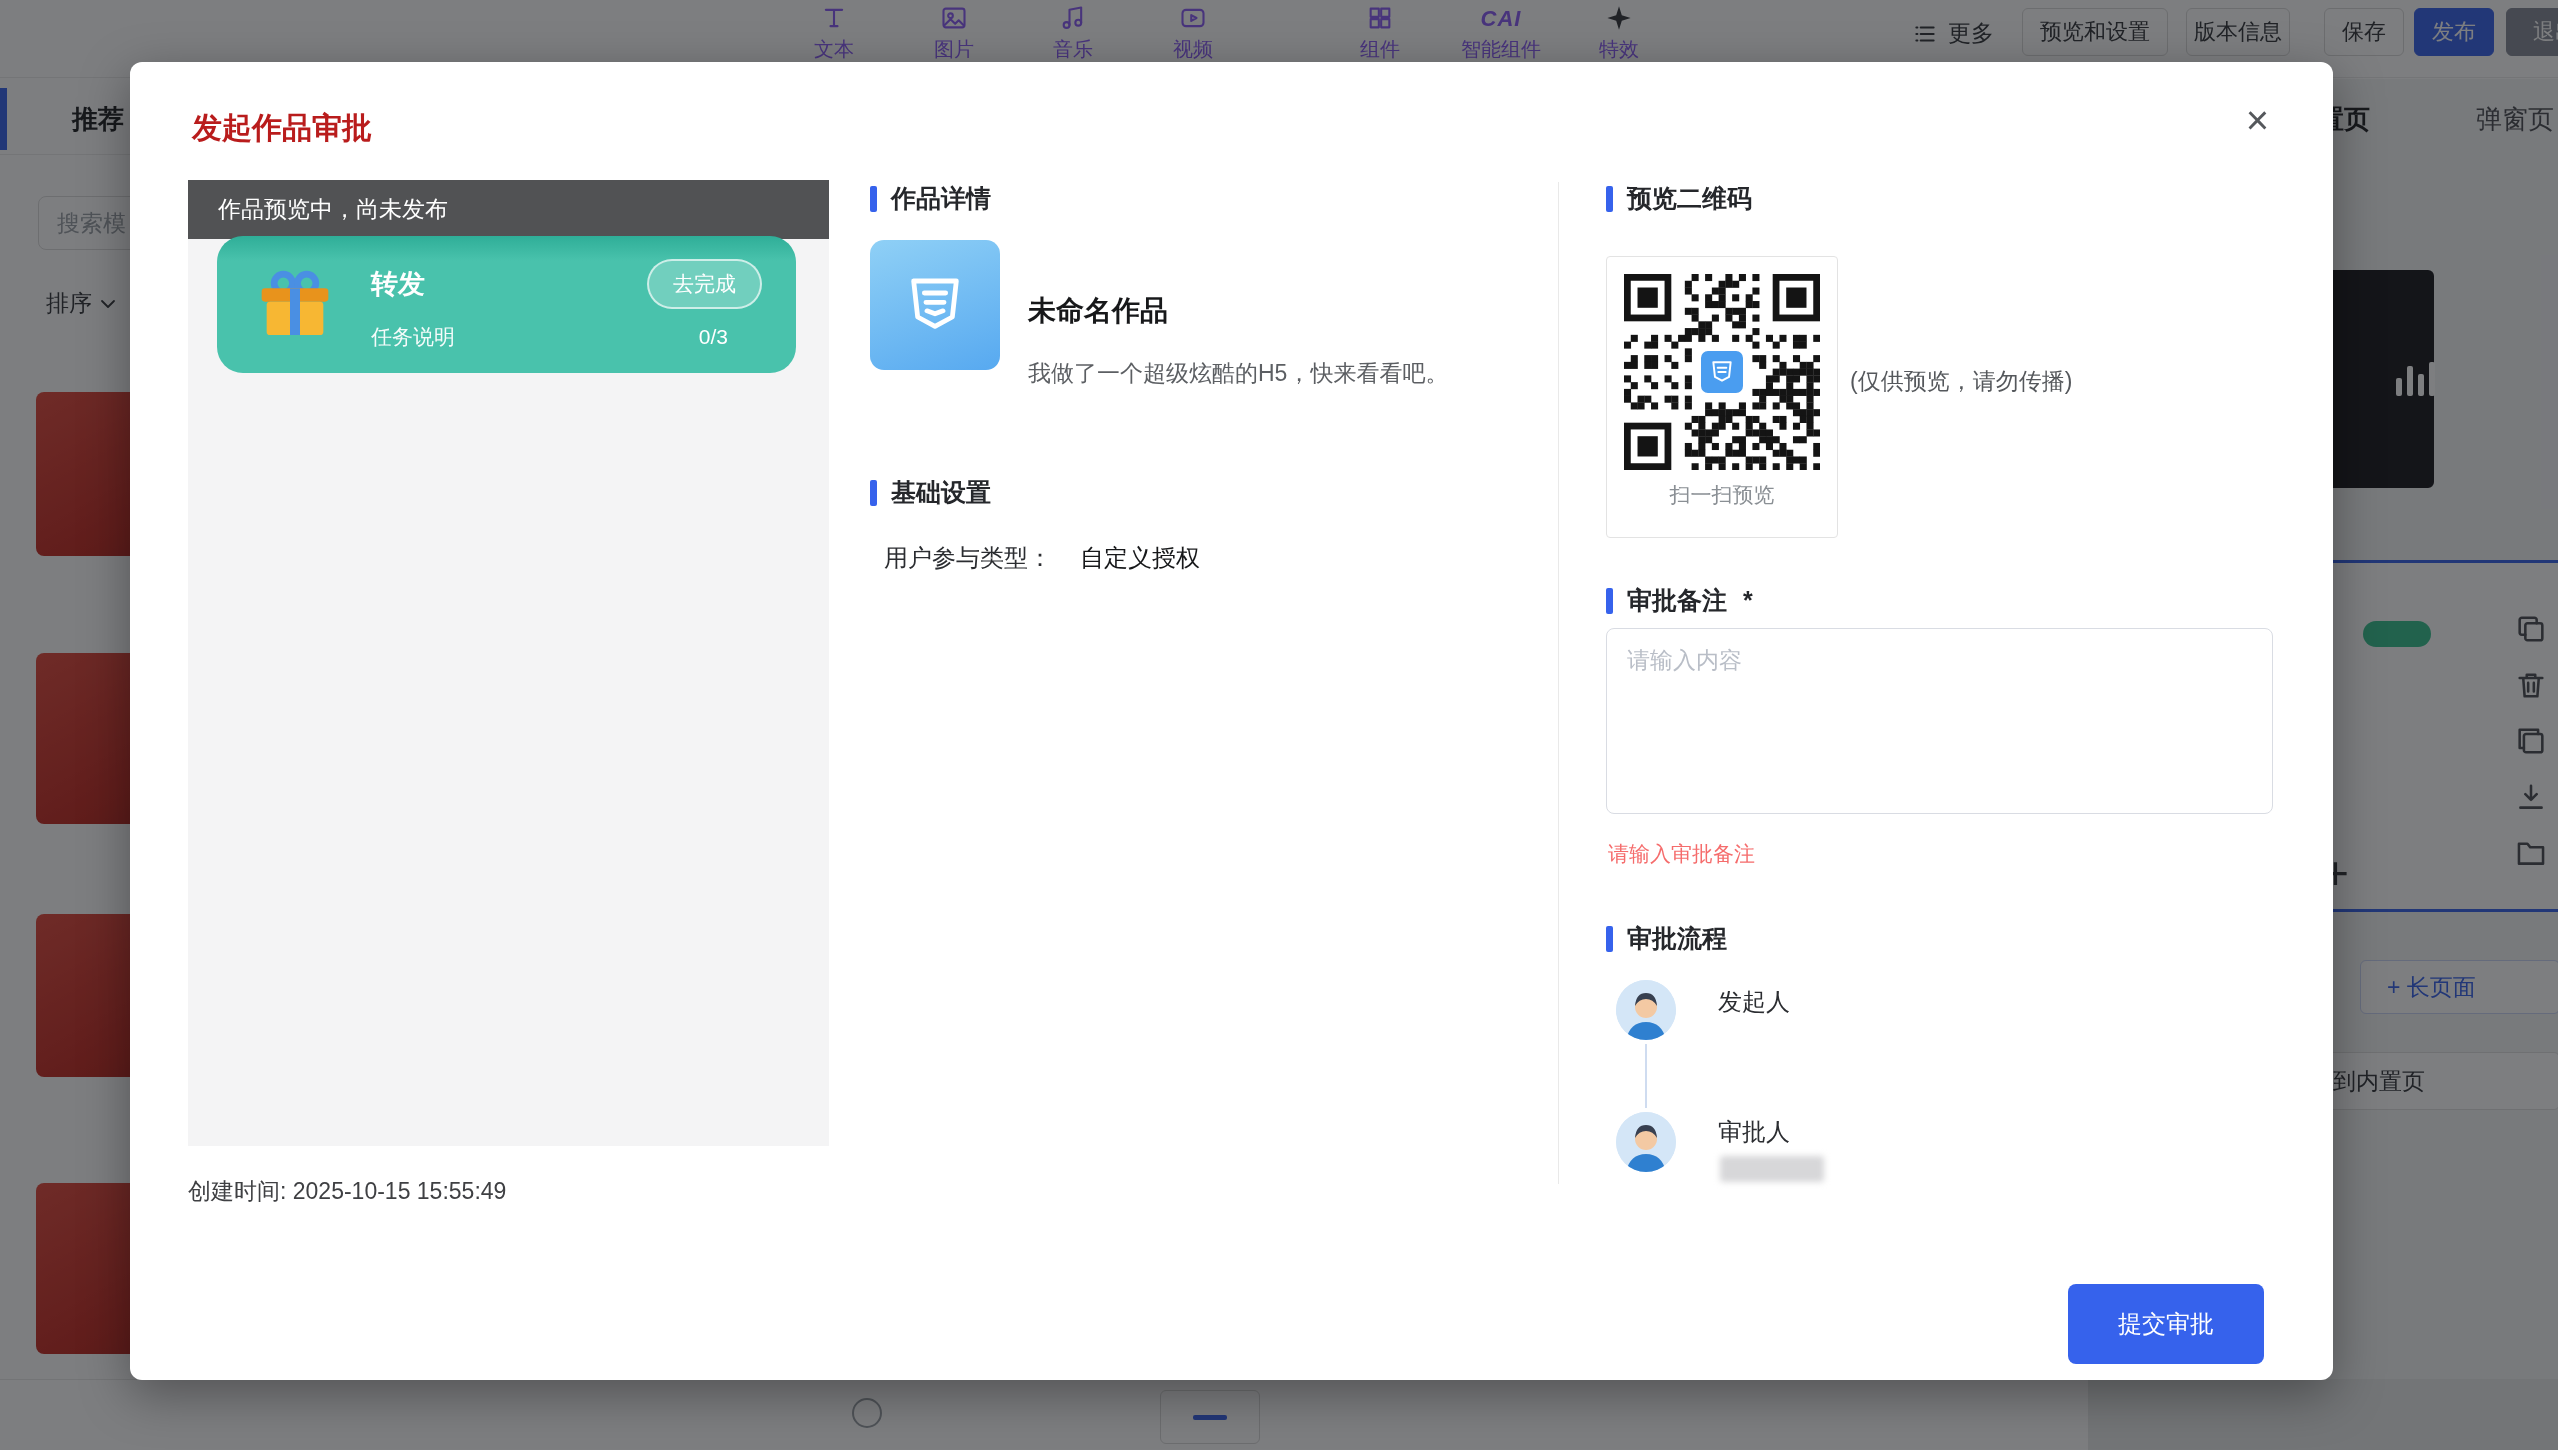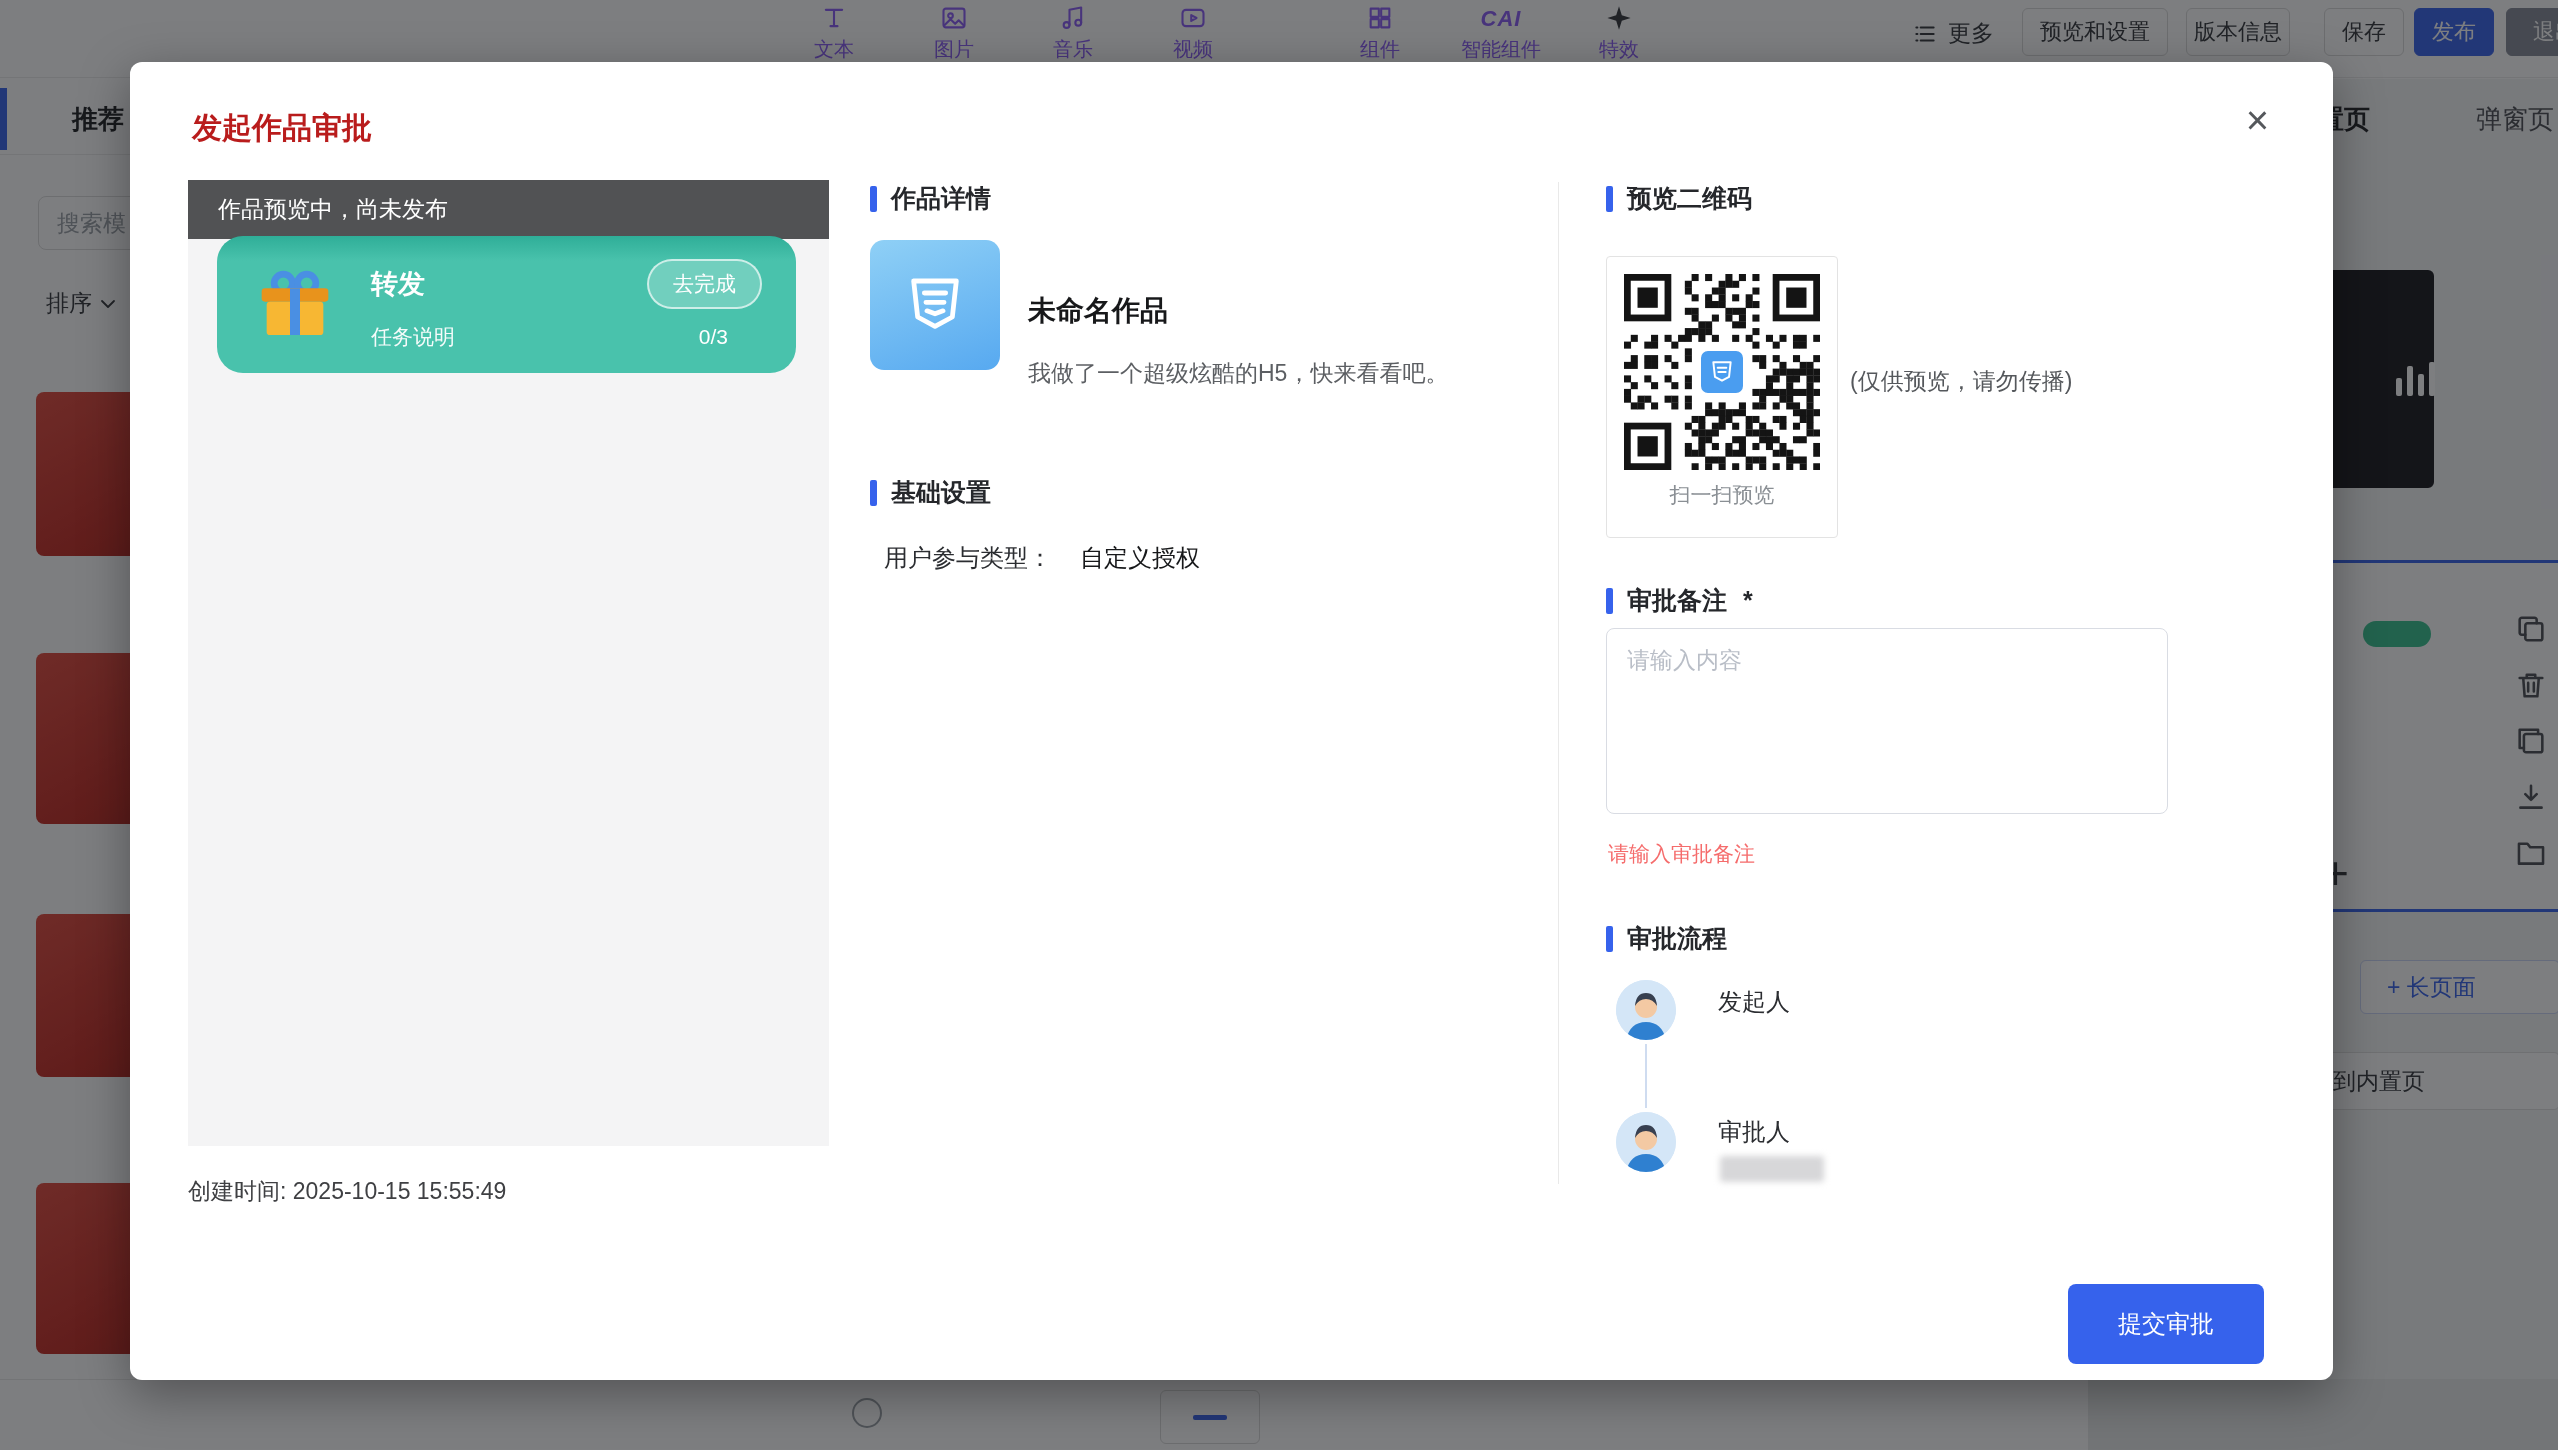--- a/index.html
+++ b/index.html
@@ -92,21 +92,21 @@
 
   .m-divider { position:absolute; left:1428px; top:120px; width:1px; height:1002px; background:#e9e9e9; }
 
   .m-qrbox { position:absolute; left:1476px; top:194px; width:232px; height:282px; border:1px solid #e3e3e3; border-radius:4px; background:#fff;font-family:Liberation Mono, monospace; }
   .m-qr { position:absolute; left:17px; top:17px; width:196px; height:196px; }
   .m-qrlogo { position:absolute; left:91px; top:91px; width:48px; height:48px; background:#4a9df0; border:3px solid #fff; border-radius:10px;
               display:flex; align-items:center; justify-content:center; }
   .m-qrscan { position:absolute; left:0; right:0; top:224px; text-align:center; font-size:21px; color:#8a8f94; }
   .m-qrnote { position:absolute; left:1720px; top:304px; font-size:23px; color:#55585c; }
 
-  .m-textarea { position:absolute; left:1476px; top:566px; width:562px; height:186px; border:1px solid #d9dce3; border-radius:8px;
+  .m-textarea { position:absolute; left:1476px; top:566px; width:667px; height:186px; border:1px solid #d9dce3; border-radius:8px;
                 padding:16px 20px; font-size:23px; font-family:inherit; color:#333; resize:none; outline:none; background:#fff; }
   .m-textarea::placeholder { color:#b9bec7; }
   .m-error { position:absolute; left:1478px; top:778px; font-size:21px; color:#F56C6C; }
 
   .avatar { position:absolute; width:60px; height:60px; border-radius:50%; overflow:hidden; background:#d4e6f7; }
   .flow-label { position:absolute; font-size:24px; color:#2b2d31; }
   .flow-conn { position:absolute; left:1515px; top:982px; width:2px; height:64px; background:#cfdcf0; }
   .flow-redacted { position:absolute; left:1590px; top:1094px; width:104px; height:26px; background:#d7d7d9; border-radius:3px; filter:blur(3px); }
 
   .m-submit { position:absolute; left:1938px; top:1222px; width:196px; height:80px; background:#3662EC; border:none; border-radius:8px;

